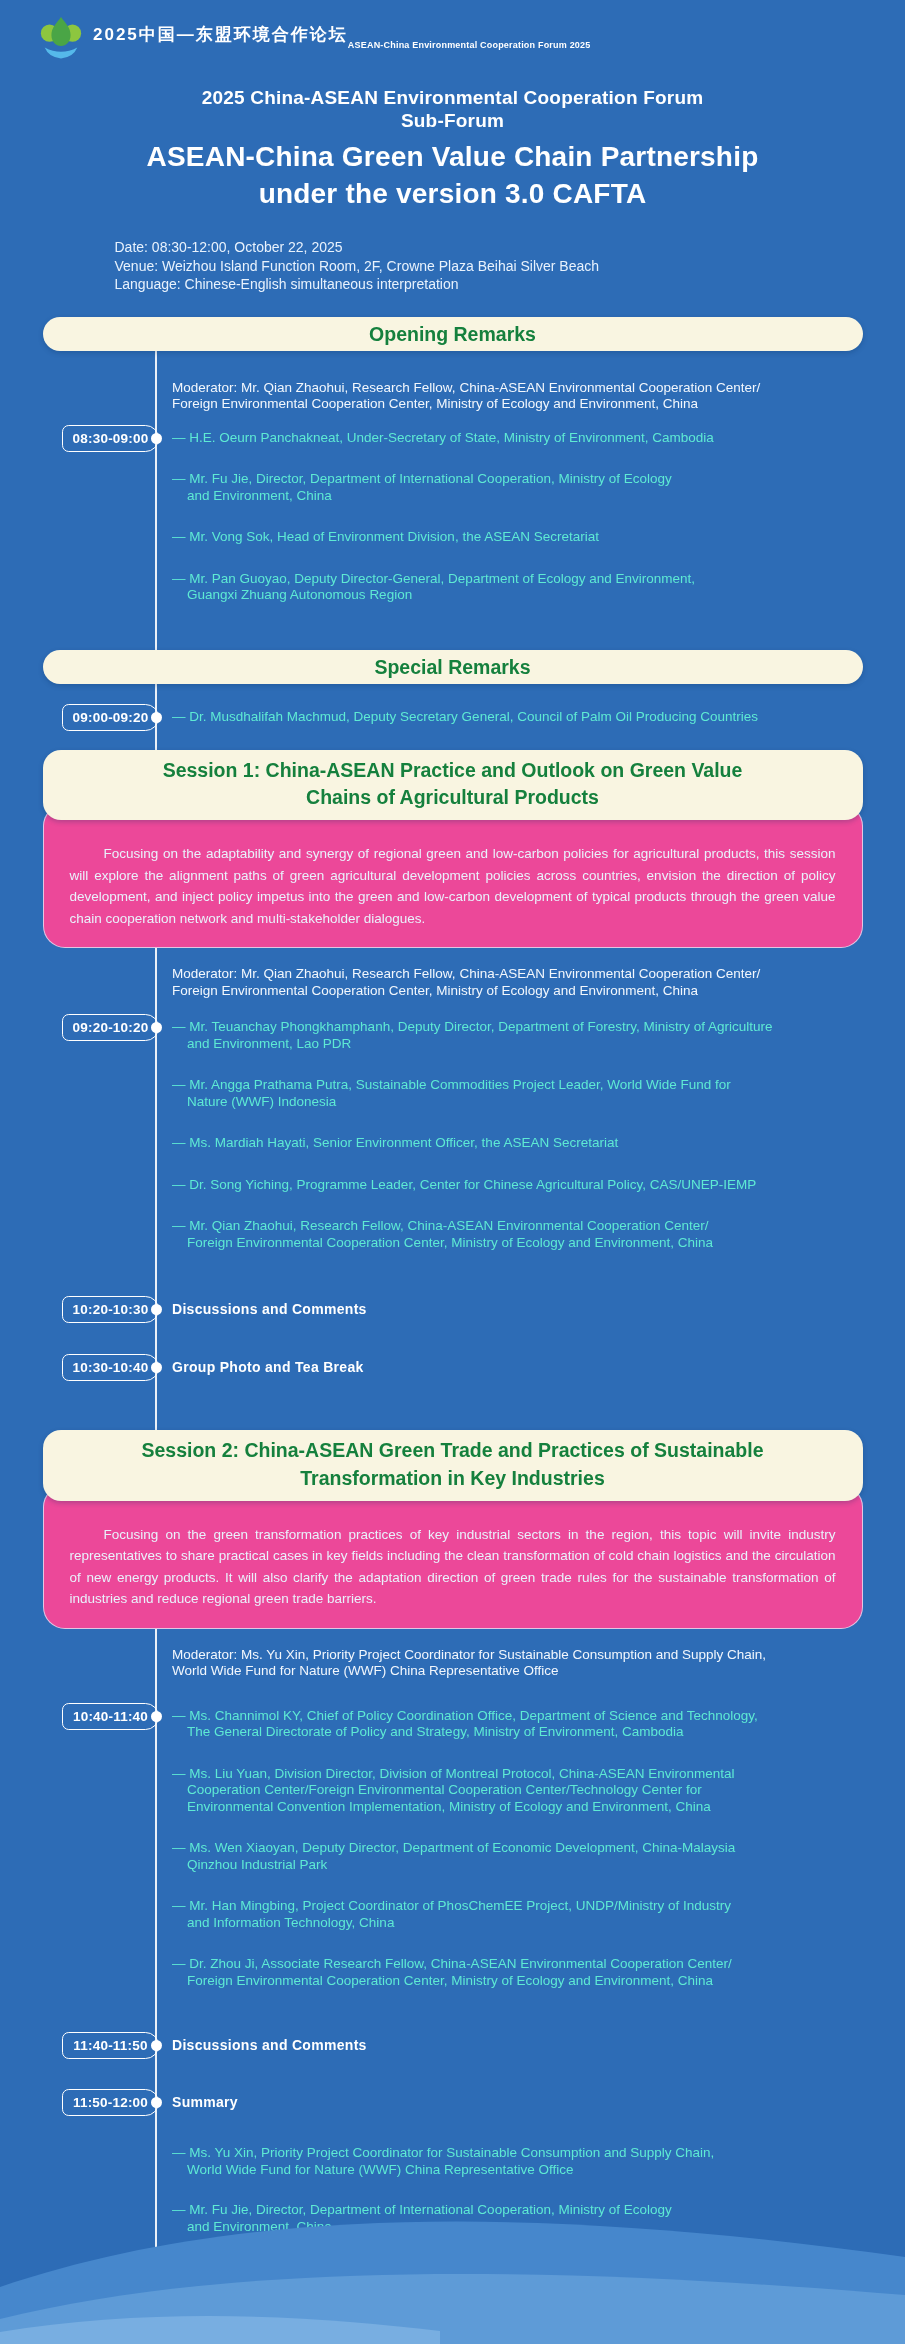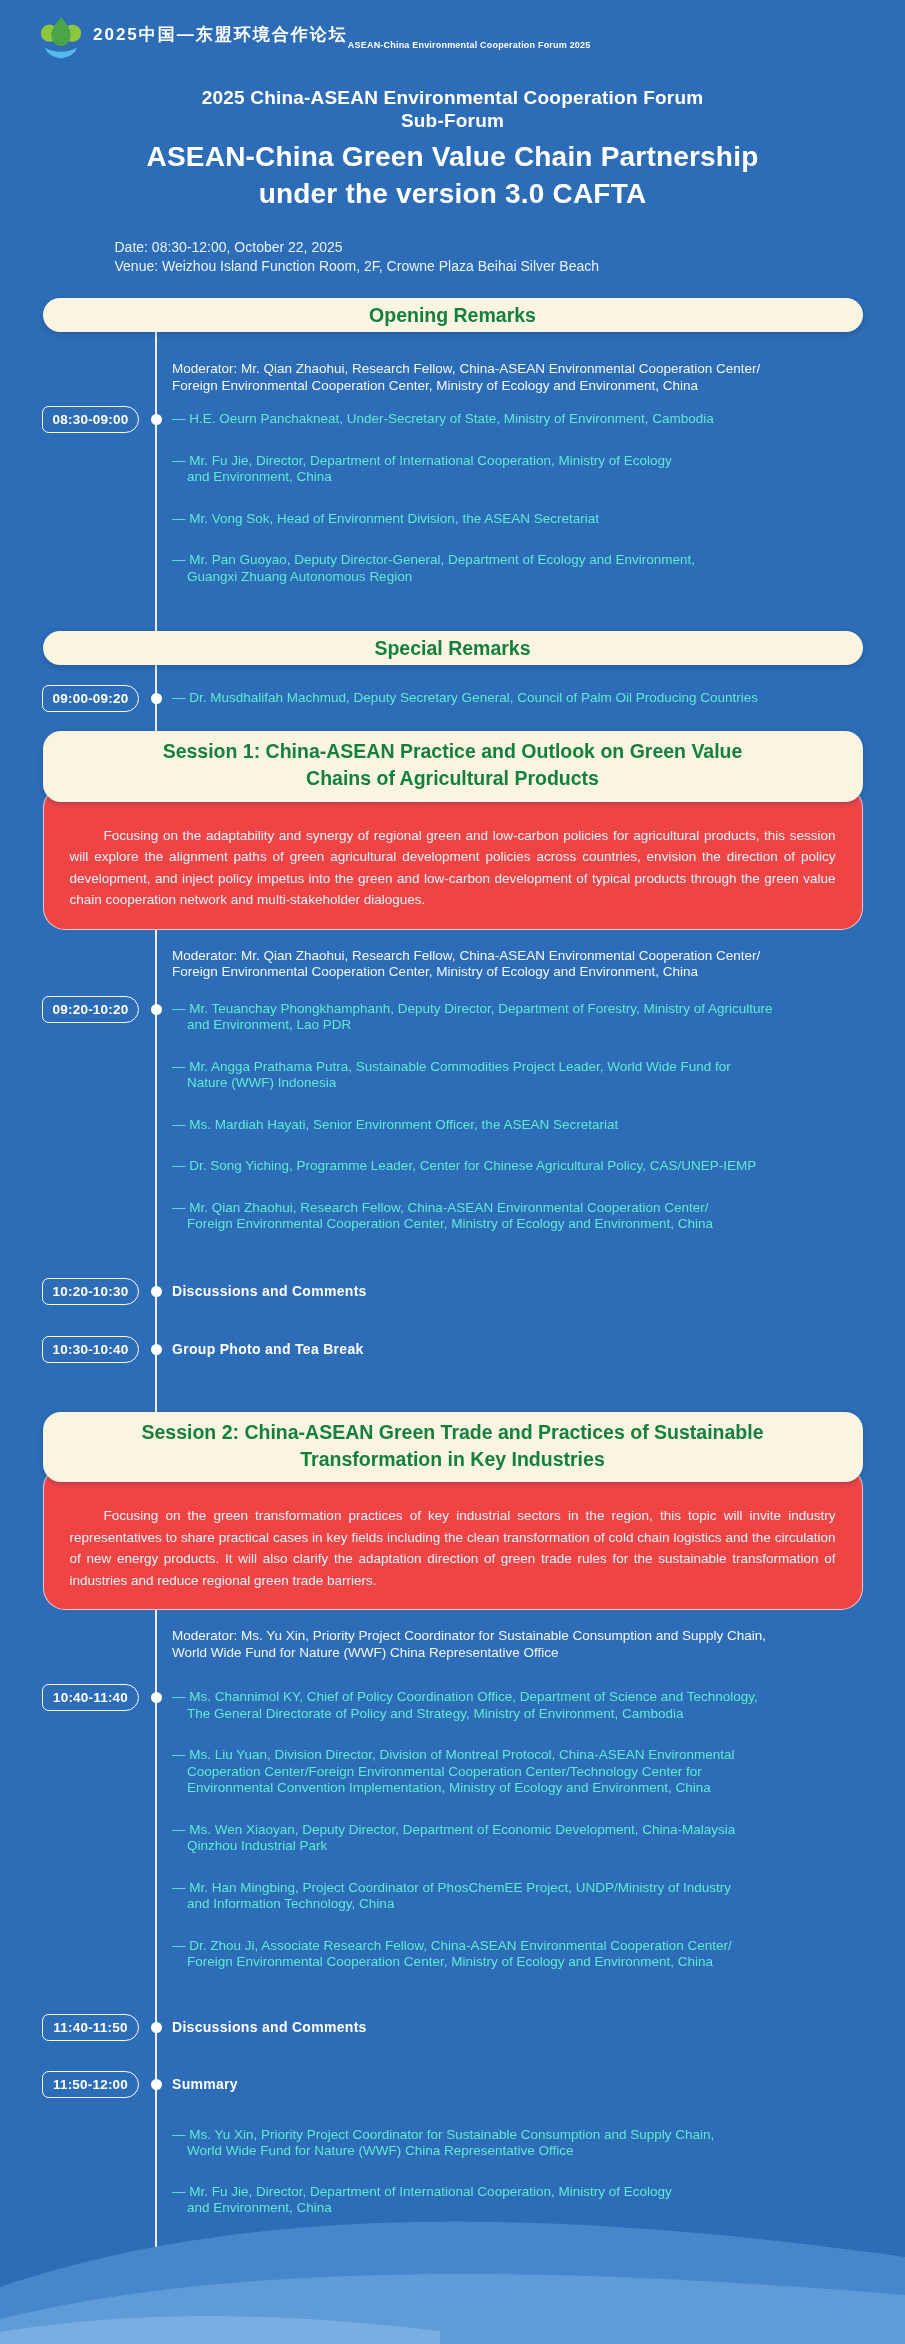--- a/index.html
+++ b/index.html
@@ -24,29 +24,29 @@
           color:#e8f2fd; font-size:14px; line-height:18.5px; }
   
   .agenda { position:relative; margin-top:23px; padding-bottom:40px; }
   .timeline-line { position:absolute; left:155px; top:17px; bottom:0; width:2px; background:rgba(255,255,255,0.9); z-index:0; }
   .banner { position:relative; z-index:2; width:820px; margin:14px auto; box-sizing:border-box;
             background:#f9f5e1; color:#15803d; font-weight:bold; text-align:center;
             box-shadow:0 2px 5px rgba(9,47,96,0.25); }
   .banner.single { height:34px; line-height:34px; font-size:19.5px; border-radius:17px; }
   .banner.double { padding:7px 12px 9px; font-size:19.5px; line-height:1.4; white-space:pre-line; border-radius:18px; }
   .session { position:relative; width:820px; margin:0 auto; }
-  .desc-box { position:relative; z-index:1; margin-top:-30px; background:#ef4444;
+  .desc-box { position:relative; z-index:1; margin-top:-30px; background:#ec4899;
               border:1px solid rgba(224,239,252,0.75); border-radius:22px;
               padding:38px 26px 8px; box-sizing:border-box; }
   .desc { margin:0 0 10px; color:#e9f2fc; font-size:13.5px; line-height:21.5px;
           text-align:justify; text-indent:34px; white-space:normal; }
   .moderator { margin:0; padding:0 40px 0 172px; color:#f2f7fd; font-size:13.5px;
                line-height:16.5px; white-space:pre-line; }
   .row { position:relative; padding:0 40px 0 172px; min-height:27px; }
-  .pill { position:absolute; left:42px; top:-5px; width:97px; height:27px; box-sizing:border-box;
+  .pill { position:absolute; left:62px; top:-5px; width:97px; height:27px; box-sizing:border-box;
           border:1.5px solid #ffffff; border-radius:8px 16px 16px 8px; z-index:2;
           color:#ffffff; font-size:13.5px; font-weight:bold; letter-spacing:0.2px;
           display:flex; align-items:center; justify-content:center; }
   .dot { position:absolute; left:151px; top:3px; width:11px; height:11px; border-radius:50%;
          background:#ffffff; z-index:2; }
   .speaker { margin:0; color:#5eead4; font-size:13.5px; line-height:16.5px;
              white-space:pre-line; padding-left:15px; text-indent:-15px; }
   .speaker + .speaker { margin-top:25px; }
   .activity { margin:0; color:#ffffff; font-size:14px; font-weight:bold; line-height:17px; letter-spacing:0.3px; }
   .summary-speakers { margin-top:34px; }
@@ -90,20 +90,21 @@
   <div class="title-block">
     <div class="forum-line">2025 China-ASEAN Environmental Cooperation Forum</div>
     <div class="forum-line">Sub-Forum</div>
     <h1 class="main-title">ASEAN-China Green Value Chain Partnership
 under the version 3.0 CAFTA</h1>
   </div>
 
   <div class="meta">
     <div>Date: 08:30-12:00, October 22, 2025</div>
     <div>Venue: Weizhou Island Function Room, 2F, Crowne Plaza Beihai Silver Beach</div>
+    <div>Language: Chinese-English simultaneous interpretation</div>
   </div>
 
   <main class="agenda">
     <div class="timeline-line"></div>
 
     <div class="banner single" id="opening-banner">Opening Remarks</div>
     <p class="moderator" id="opening-moderator">Moderator: Mr. Qian Zhaohui, Research Fellow, China-ASEAN Environmental Cooperation Center/
 Foreign Environmental Cooperation Center, Ministry of Ecology and Environment, China</p>
     <div class="row" id="opening-row">
       <span class="pill">08:30-09:00</span>

